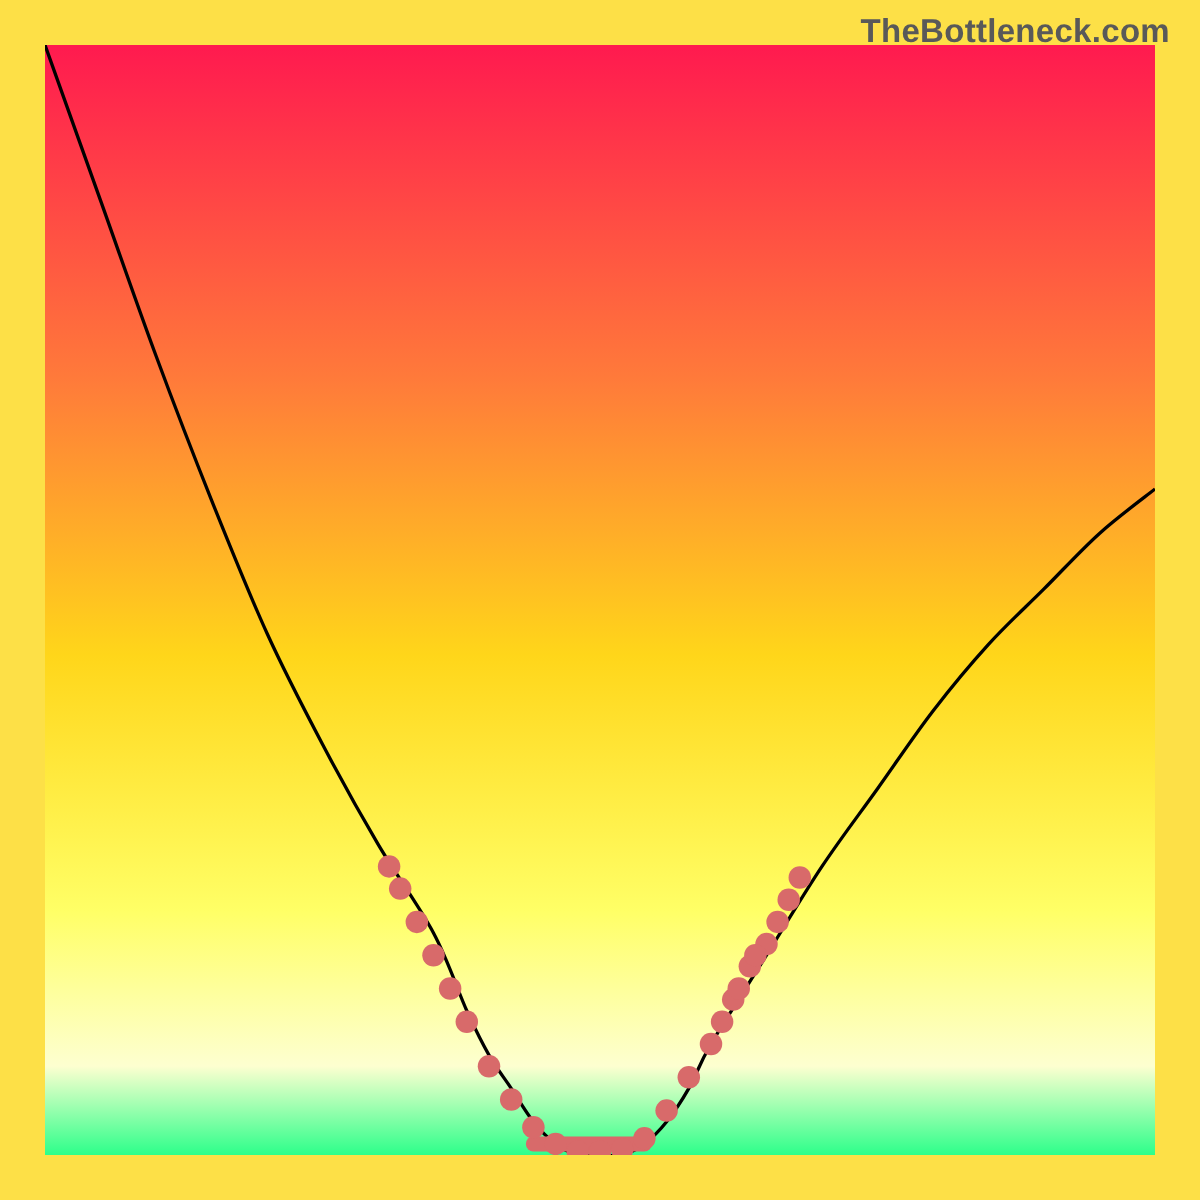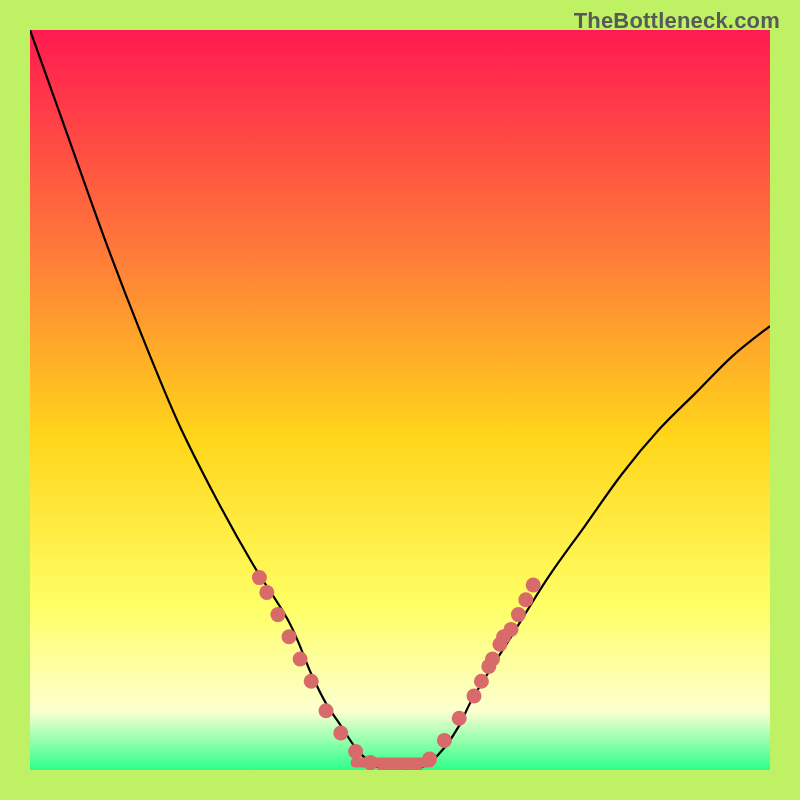--- a/index.html
+++ b/index.html
@@ -8,21 +8,21 @@
     width: 800px;
     height: 800px;
     background: #000;
     overflow: hidden;
     font-family: Arial, Helvetica, sans-serif;
   }
   .stage {
     position: relative;
     width: 800px;
     height: 800px;
-    background: #bef264;
+    background: #fde047;
   }
   .plot-area {
     position: absolute;
     left: 30px;
     top: 30px;
     width: 740px;
     height: 740px;
   }
   .watermark {
     position: absolute;

